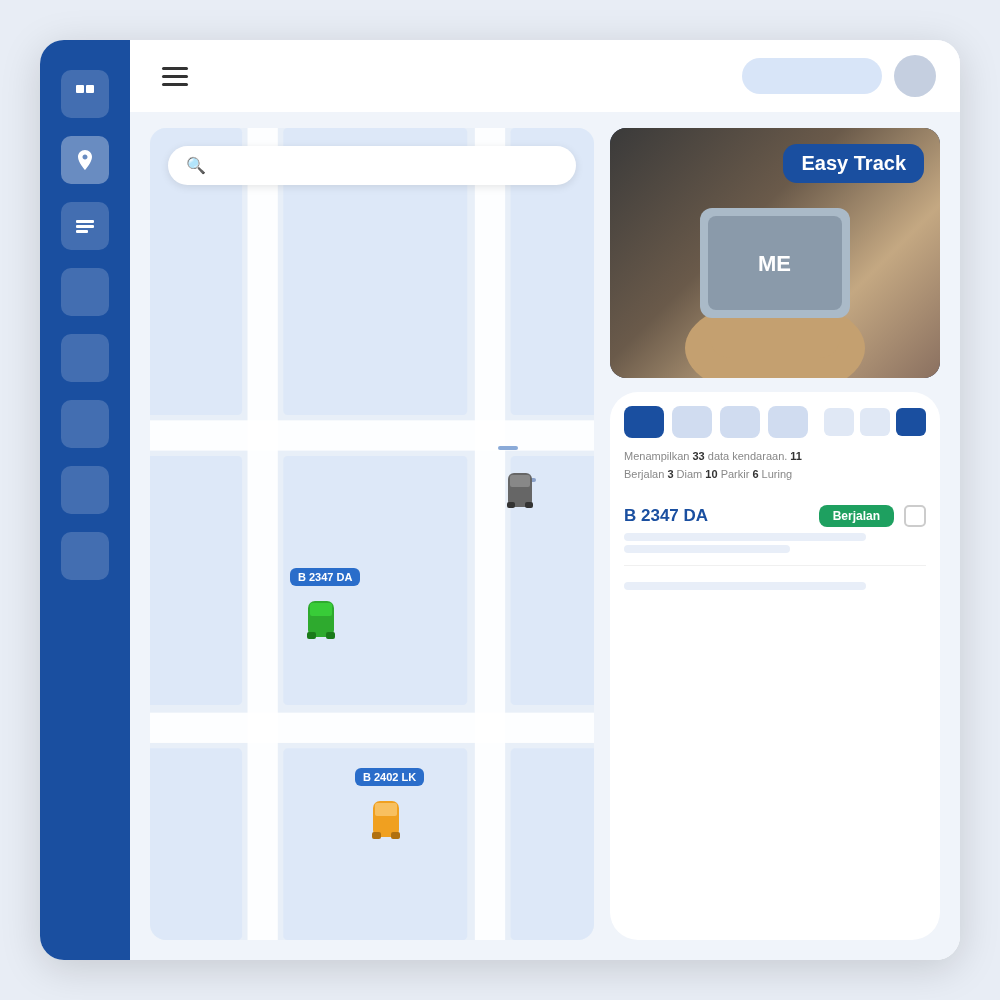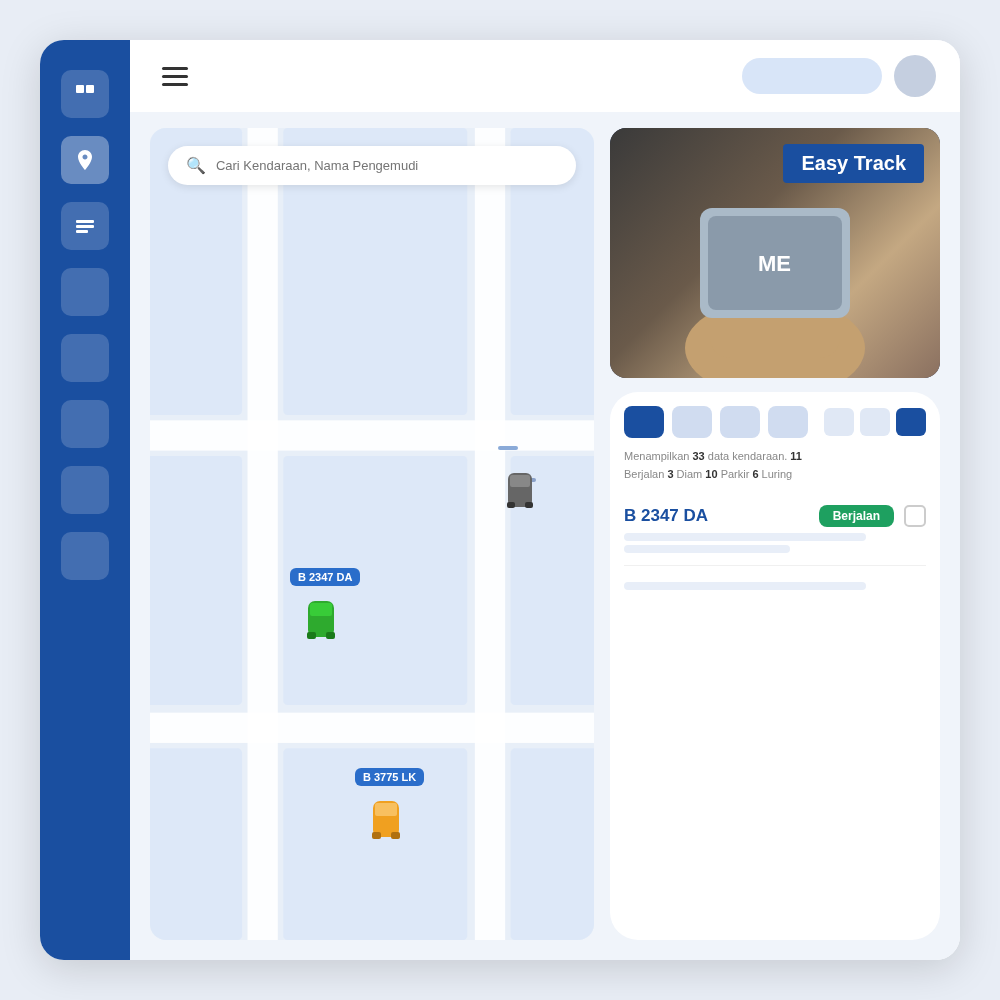--- a/index.html
+++ b/index.html
@@ -200,21 +200,21 @@
 
     .ad-badge {
       position: absolute;
       top: 16px;
       right: 16px;
       background: #1a4fa0;
       color: white;
       font-size: 20px;
       font-weight: 700;
       padding: 8px 18px;
-      border-radius: 4px;
+      border-radius: 14px;
     }
 
     
     .vehicle-list {
       flex: 1;
       background: #fff;
       border-radius: 28px;
       padding: 14px;
       overflow: hidden;
     }
@@ -403,21 +403,20 @@
           <rect x="373" y="303" width="117" height="230" fill="#d8e6f8" rx="4" opacity="0.7"></rect>
           <rect x="0" y="573" width="125" height="177" fill="#d8e6f8" rx="4" opacity="0.7"></rect>
           <rect x="163" y="573" width="170" height="177" fill="#d8e6f8" rx="4" opacity="0.7"></rect>
           <rect x="373" y="573" width="117" height="177" fill="#d8e6f8" rx="4" opacity="0.7"></rect>
 
           <text x="20" y="295" font-size="11" fill="#555" font-weight="600">JK</text>
         </svg>
 
         <div class="search-bar">
           <span class="search-icon">🔍</span>
-          <input class="search-input" type="text" placeholder="Cari Kendaraan, Nama Pengemudi" style="">
         </div>
 
         <div style="position:absolute; top:350px; left:370px;">
           <div style="background:#8aa0c8;color:white;font-size:10px;font-weight:600;padding:2px 8px;border-radius:5px;margin-bottom:4px;text-align:center;"></div>
         </div>
         <div style="position:absolute; top:340px; left:355px; width:30px; height:42px;">
           
           <svg viewBox="0 0 30 44" width="30" height="44">
             <rect x="3" y="5" width="24" height="34" rx="6" fill="#666"></rect>
             <rect x="5" y="7" width="20" height="12" rx="2" fill="#888"></rect>
@@ -431,21 +430,21 @@
         <div class="vehicle-label" style="top:440px; left:140px;">B 2347 DA</div>
         <div style="position:absolute; top:468px; left:155px; width:32px; height:46px;">
           <svg viewBox="0 0 32 46" width="32" height="46">
             <rect x="3" y="5" width="26" height="36" rx="7" fill="#2eaa2e"></rect>
             <rect x="5" y="7" width="22" height="13" rx="2" fill="#38cc38"></rect>
             <rect x="2" y="36" width="9" height="7" rx="2" fill="#1a7a1a"></rect>
             <rect x="21" y="36" width="9" height="7" rx="2" fill="#1a7a1a"></rect>
           </svg>
         </div>
 
-        <div class="vehicle-label" style="top:640px; left:205px;">B 3775 LK</div>
+        <div class="vehicle-label" style="top:640px; left:205px;">B 2402 LK</div>
         <div style="position:absolute; top:668px; left:220px; width:32px; height:46px;">
           <svg viewBox="0 0 32 46" width="32" height="46">
             <rect x="3" y="5" width="26" height="36" rx="7" fill="#f0a020"></rect>
             <rect x="5" y="7" width="22" height="13" rx="2" fill="#f8c060"></rect>
             <rect x="2" y="36" width="9" height="7" rx="2" fill="#b07010"></rect>
             <rect x="21" y="36" width="9" height="7" rx="2" fill="#b07010"></rect>
           </svg>
         </div>
       </div>
 

